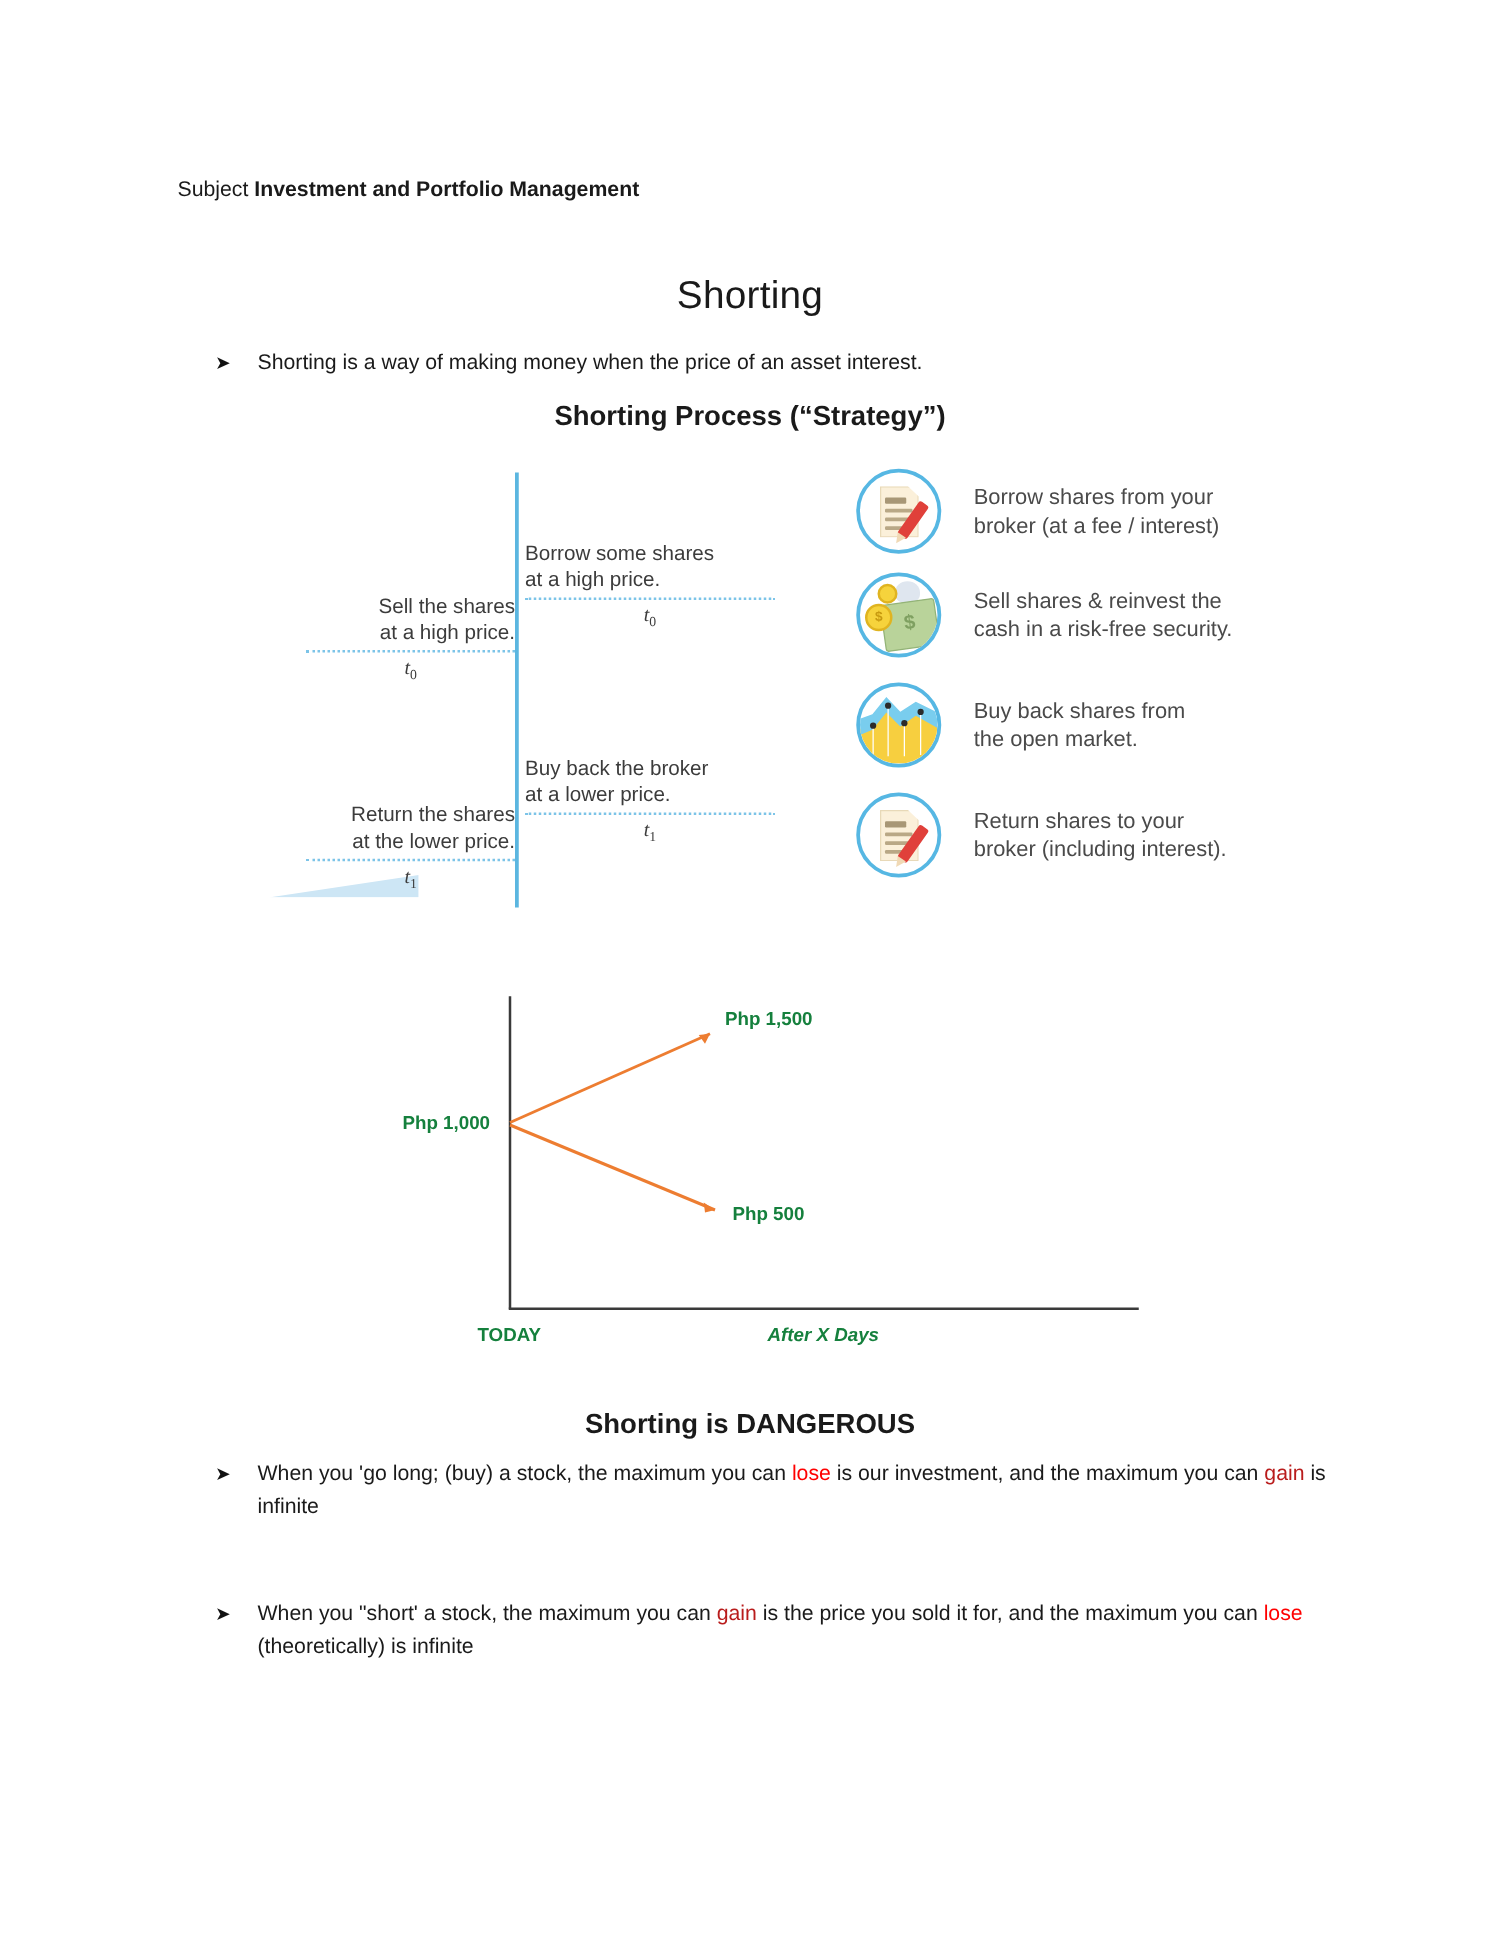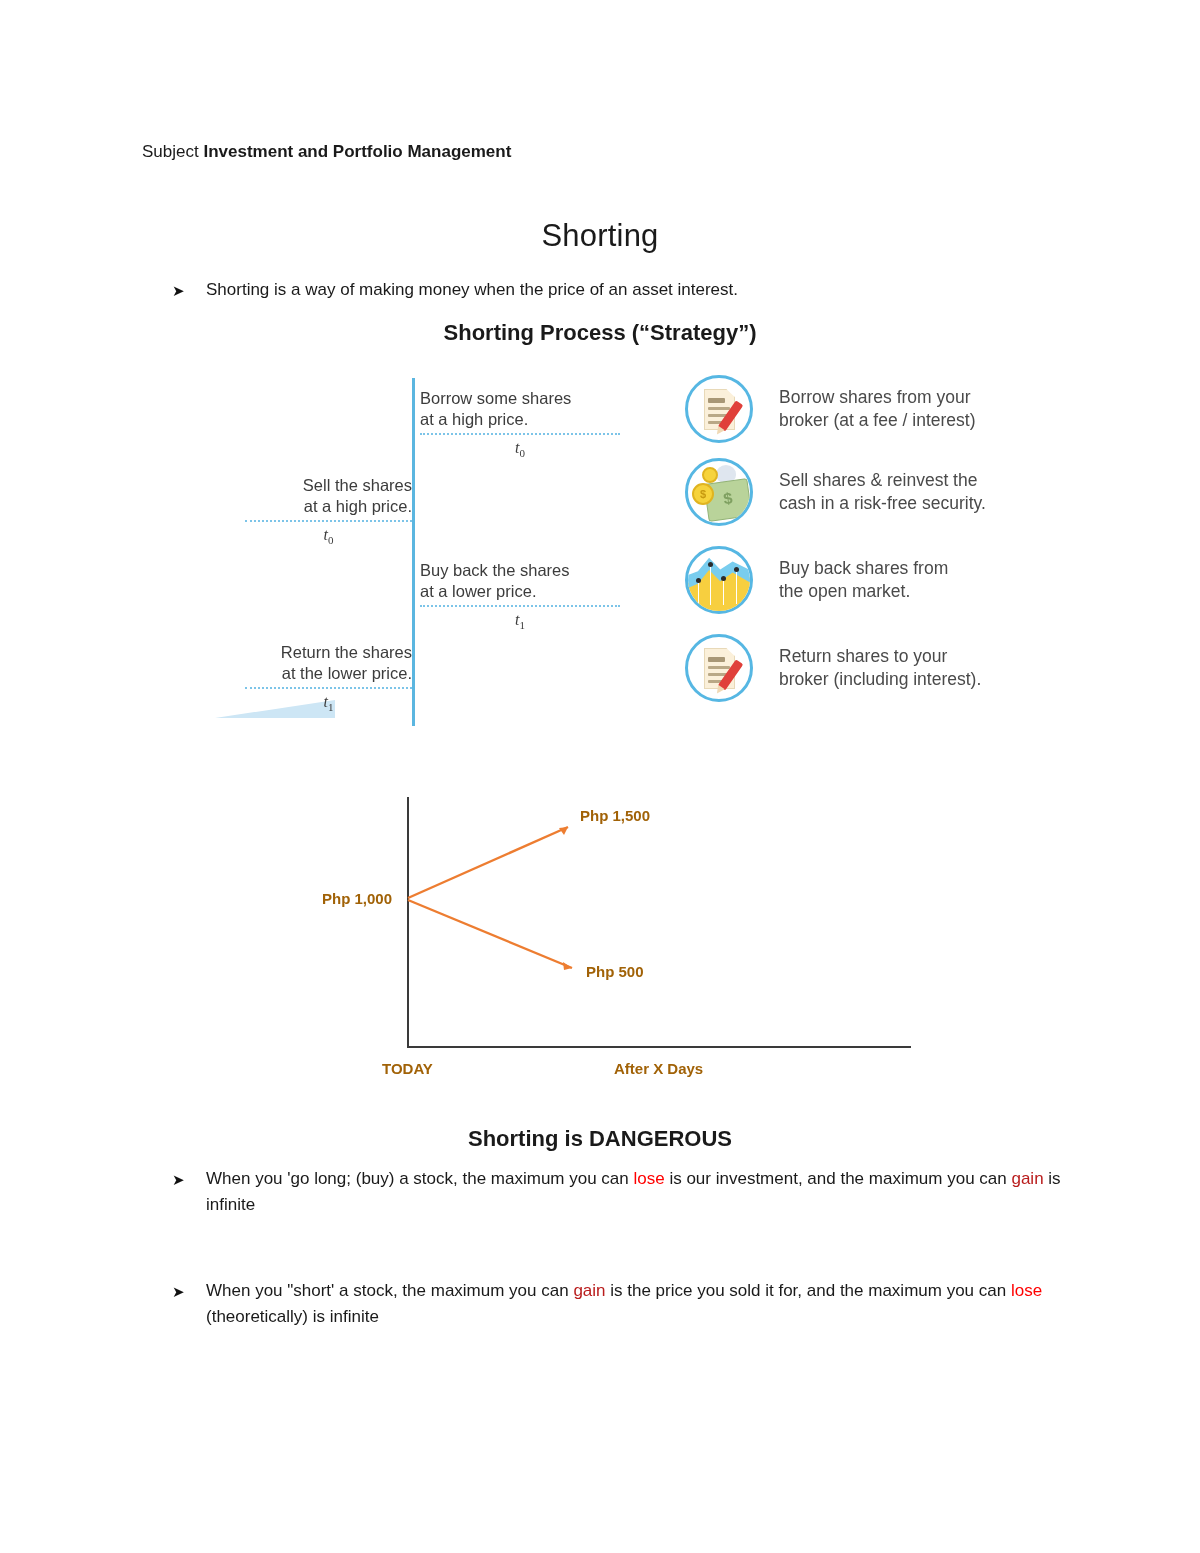--- a/index.html
+++ b/index.html
@@ -67,21 +67,21 @@
   .tl-rule {
     margin-top:3px; height:0; border-top:2px dotted #7cc4e8;
   }
   .tl-time {
     text-align:center; font-style:italic; font-size:16px; color:#3c3c3c;
     margin-top:2px; font-family:"Liberation Serif", serif;
   }
   .tl-time sub { font-size:11px; font-style:normal; }
 
   
-  .tl-right { left:215px; text-align:left; width:200px; }
+  .tl-right { left:215px; text-align:left; width:200px;margin-top:45px; }
   #tl-borrow { top:18px; }
   #tl-buyback { top:190px; }
 
   
   .tl-left { left:40px; text-align:right; width:167px; }
   #tl-sell { top:105px; }
   #tl-return { top:272px; }
 
   .tl-wedge {
     position:absolute; left:10px; top:330px; width:120px; height:18px;
@@ -173,26 +173,26 @@
   .ico-chart-stem.s1 { left:10px; top:32px; height:24px; }
   .ico-chart-stem.s2 { left:22px; top:16px; height:40px; }
   .ico-chart-stem.s3 { left:35px; top:30px; height:26px; }
   .ico-chart-stem.s4 { left:48px; top:21px; height:34px; }
 
   
   .price-chart { position:absolute; left:300px; top:785px; width:640px; height:310px; }
   .pc-yaxis { position:absolute; left:107px; top:12px; width:2px; height:250px; background:#3a3a3a; }
   .pc-xaxis { position:absolute; left:107px; top:261px; width:504px; height:2px; background:#3a3a3a; }
   .pc-svg { position:absolute; left:0; top:0; width:640px; height:310px; }
-  .pc-lbl { position:absolute; font-size:15px; font-weight:bold; color:#a16207; white-space:nowrap;text-align:center; }
+  .pc-lbl { position:absolute; font-size:15px; font-weight:bold; color:#15803d; white-space:nowrap;text-align:center; }
   #pc-lbl-1000 { left:22px; top:105px; }
   #pc-lbl-1500 { left:280px; top:22px; }
   #pc-lbl-500  { left:286px; top:178px; }
   #pc-lbl-today { left:82px; top:275px; }
-  #pc-lbl-after { left:314px; top:275px; }
+  #pc-lbl-after { left:314px; top:275px;font-style:italic; }
 </style>
 </head>
 <body>
 
 <div class="page">
 
   <div class="subject-line">
     <span class="subject-label">Subject</span>
     <span class="subject-value">Investment and Portfolio Management</span>
   </div>
@@ -219,21 +219,21 @@
     </div>
 
     <div class="tl-block tl-left" id="tl-sell">
       <div class="tl-lines">Sell the shares
 at a high price.</div>
       <div class="tl-rule"></div>
       <div class="tl-time"><span>t</span><sub>0</sub></div>
     </div>
 
     <div class="tl-block tl-right" id="tl-buyback">
-      <div class="tl-lines">Buy back the shares
+      <div class="tl-lines">Buy back the broker
 at a lower price.</div>
       <div class="tl-rule"></div>
       <div class="tl-time"><span>t</span><sub>1</sub></div>
     </div>
 
     <div class="tl-block tl-left" id="tl-return">
       <div class="tl-lines">Return the shares
 at the lower price.</div>
       <div class="tl-rule"></div>
       <div class="tl-time"><span>t</span><sub>1</sub></div>

